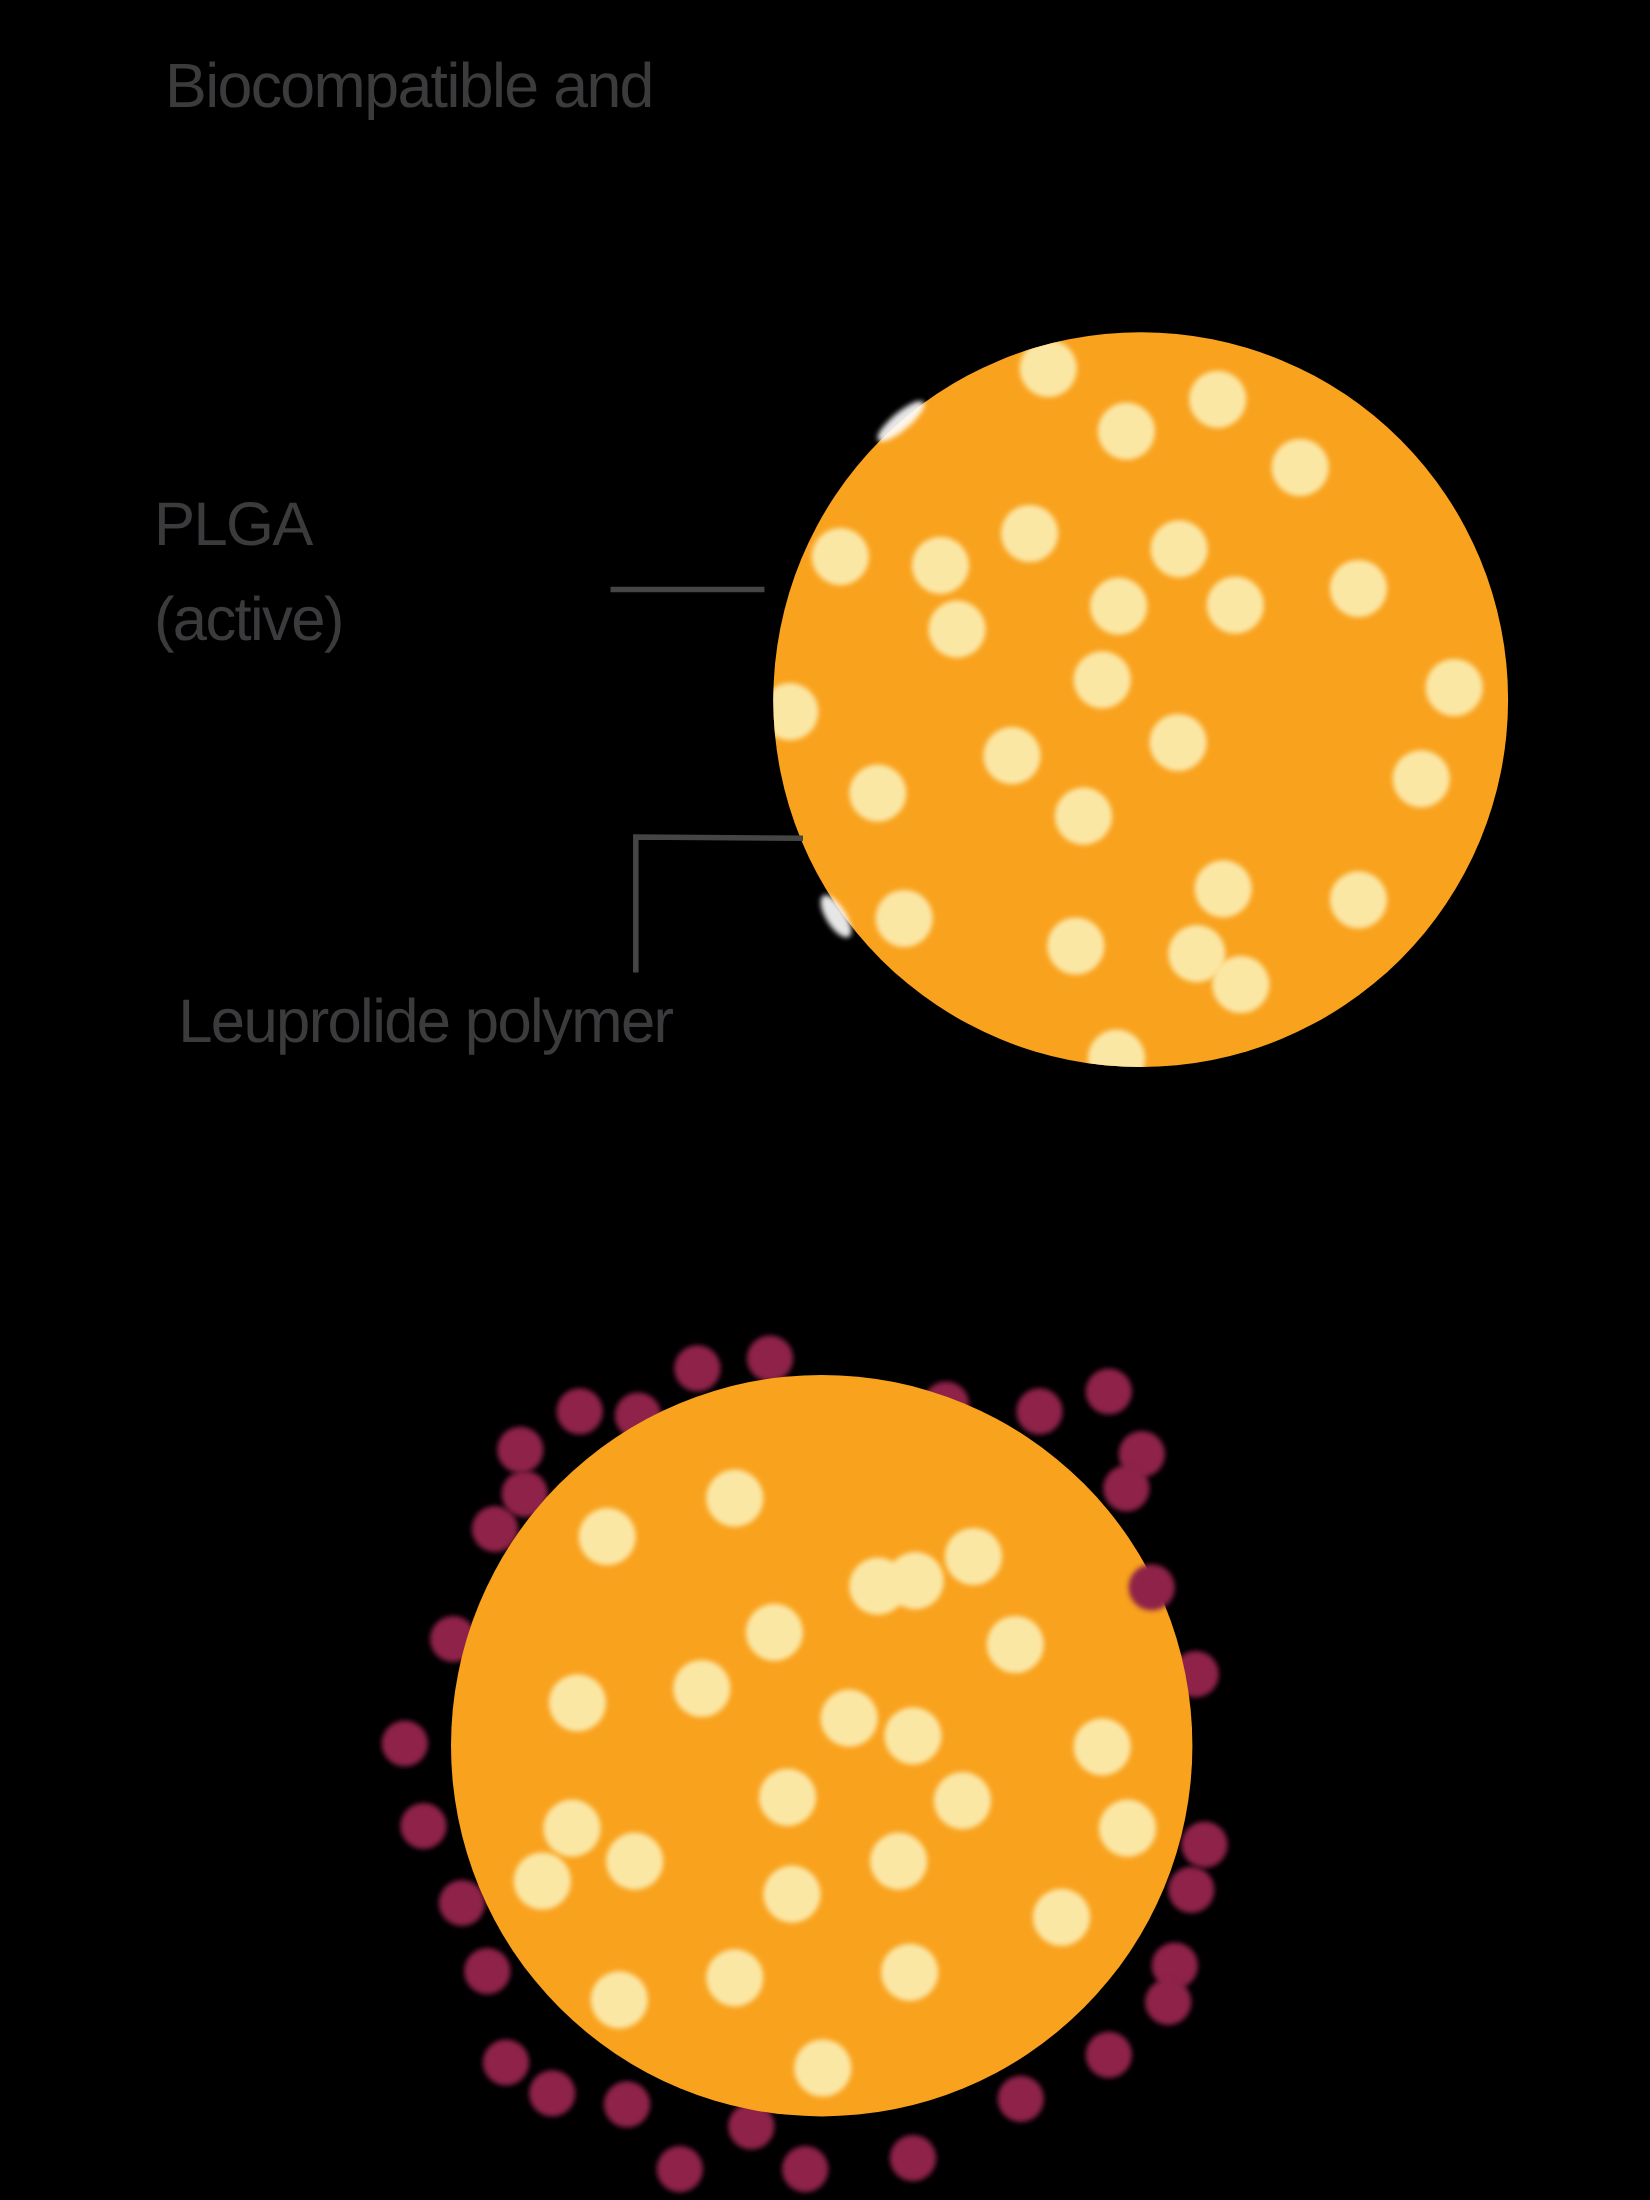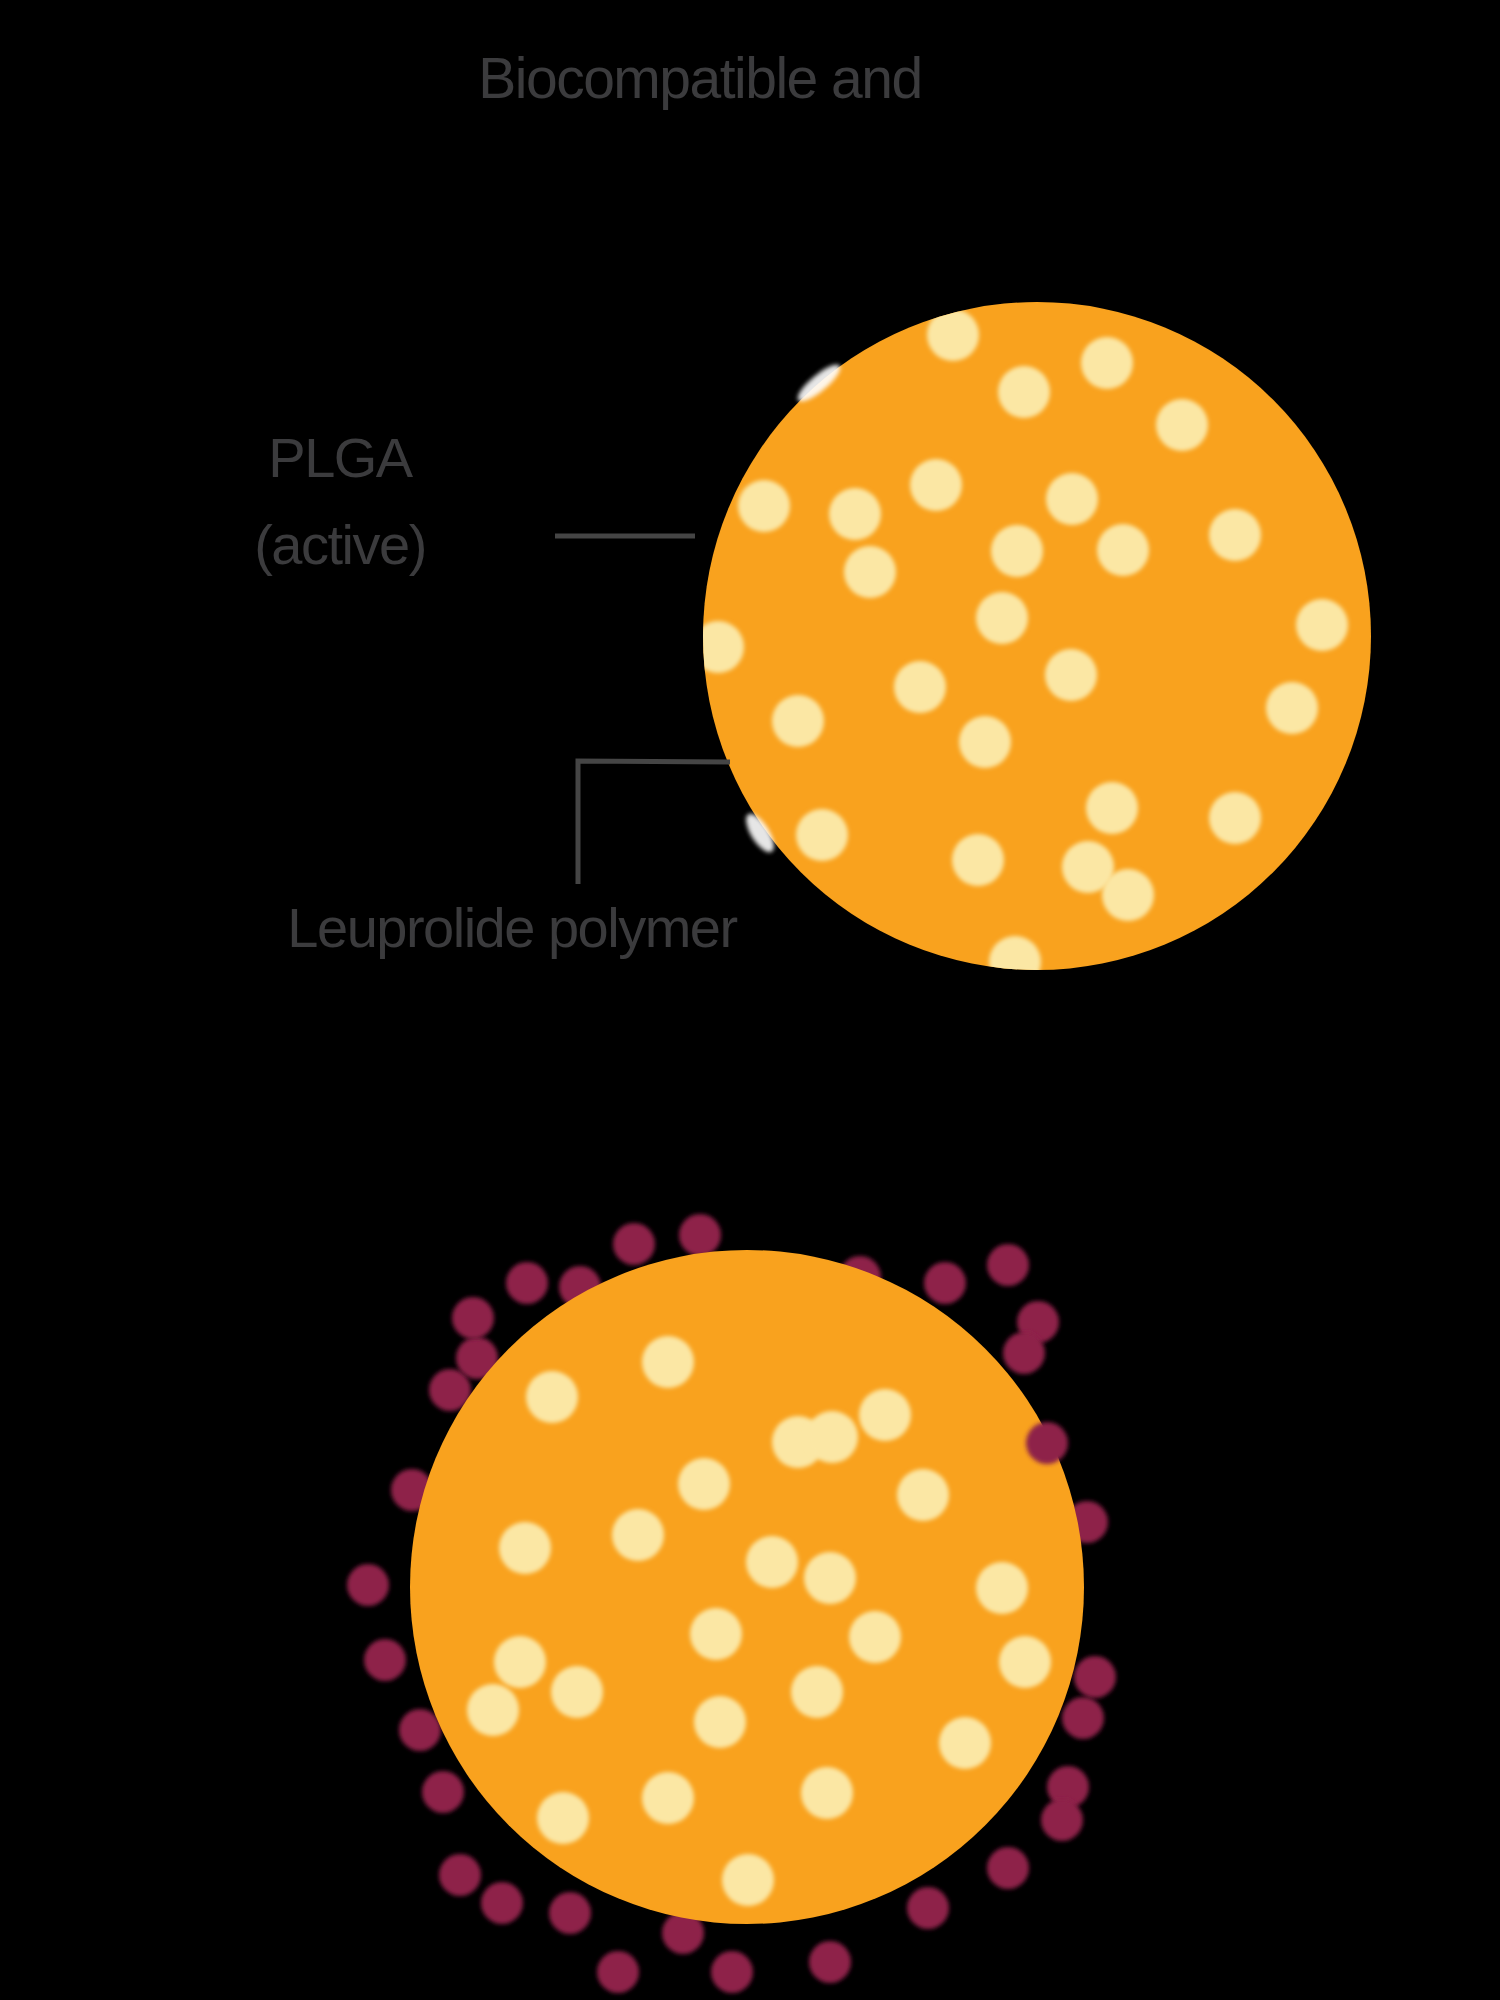--- a/index.html
+++ b/index.html
@@ -7,30 +7,30 @@
     width:1500px;height:2000px;
     background:#000000;
     font-family:"Liberation Sans", sans-serif;
     position:relative;overflow:hidden;
   }
   #canvas-wrap{position:absolute;inset:0;}
   svg{position:absolute;left:0;top:0;}
   .txt{
     position:absolute;
     color:#3B3B3D;
-    text-align:center;
+    text-align:left;
     letter-spacing:-1.5px;
     z-index:5;
   }
   .title{
     left:150px;top:34px;width:1100px;
     font-size:57px;line-height:88px;font-weight:400;
   }
   .plga-label{
-    left:140px;top:414px;width:400px;
+    left:140px;top:432px;width:400px;
     font-size:56px;line-height:87px;
   }
   .leu-label{
     left:162px;top:885px;width:700px;
     font-size:56px;line-height:85px;
   }
 </style>
 </head>
 <body style="background: rgb(0, 0, 0);">
 

